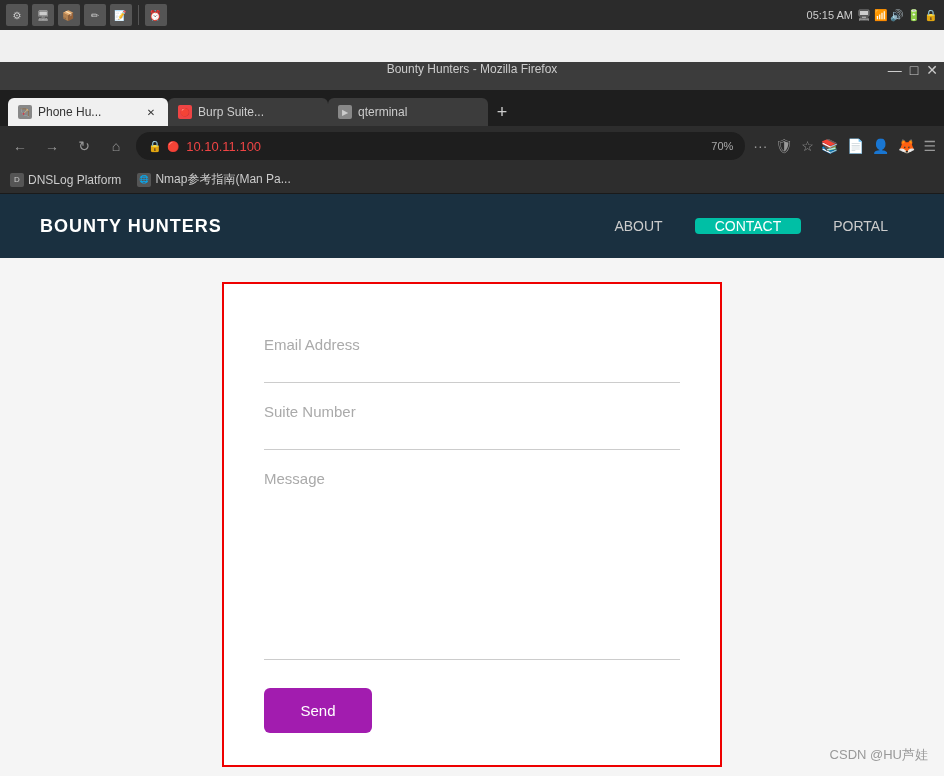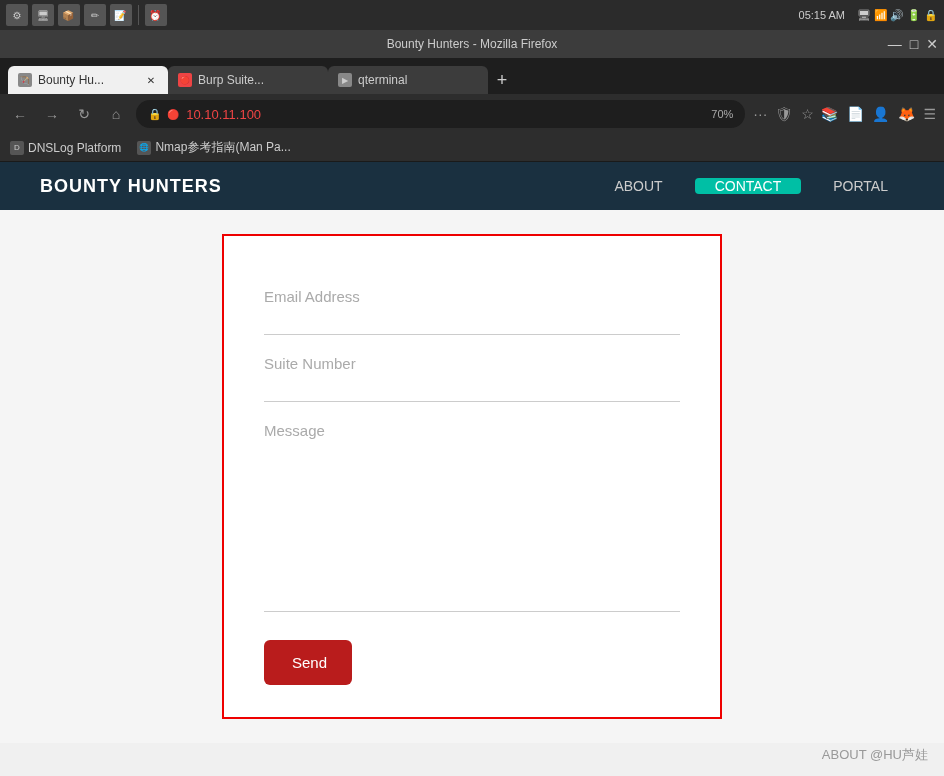--- a/index.html
+++ b/index.html
@@ -28,35 +28,36 @@
     .taskbar-divider {
       width: 1px;
       height: 20px;
       background: #555;
       margin: 0 2px;
     }
     .taskbar-right {
       margin-left: auto;
       display: flex;
       align-items: center;
-      gap: 12px;
+      gap: 4px;
       color: #ccc;
       font-size: 11px;
     }
 
     
     .titlebar {
       height: 28px;
       background: #3c3c3c;
       display: flex;
-      align-items: center;
+      align-items: flex-start;
       justify-content: center;
       color: #ccc;
       font-size: 12px;
       position: relative;
+      margin-top: 32px;
     }
     .titlebar-controls {
       position: absolute;
       right: 6px;
       display: flex;
       gap: 8px;
       font-size: 14px;
       color: #ccc;
     }
 
@@ -193,21 +194,21 @@
 
     
     .webpage {
       background: #ffffff;
       min-height: 540px;
     }
 
     
     .site-nav {
       background: #1a3040;
-      height: 48px;
+      height: 64px;
       display: flex;
       align-items: center;
       padding: 0 40px;
     }
     .site-logo {
       color: #ffffff;
       font-size: 18px;
       font-weight: bold;
       letter-spacing: 1px;
       margin-right: auto;
@@ -272,28 +273,28 @@
       background: transparent;
       width: 100%;
       font-family: Arial, sans-serif;
       resize: none;
     }
     textarea.form-input {
       min-height: 160px;
     }
     .send-btn {
       margin-top: 28px;
-      background: #b91c1c;
+      background: #a21caf;
       color: #fff;
       border: none;
       border-radius: 6px;
       padding: 14px 28px;
       font-size: 15px;
       cursor: pointer;
-      width: 88px;
+      width: 108px;
     }
 
     
     .watermark {
       position: fixed;
       bottom: 12px;
       right: 16px;
       color: #999;
       font-size: 13px;
     }
@@ -322,21 +323,21 @@
     <span>□</span>
     <span>✕</span>
   </div>
 </div>
 
 <div class="browser-chrome">
 
   <div class="tab-bar">
     <div class="tab active">
       <div class="tab-favicon">🏹</div>
-      <span>Bounty Hu...</span>
+      <span>Phone Hu...</span>
       <div class="tab-close">✕</div>
     </div>
     <div class="tab">
       <div class="tab-favicon" style="background:#e44;">🔴</div>
       <span>Burp Suite...</span>
     </div>
     <div class="tab">
       <div class="tab-favicon">▶</div>
       <span>qterminal</span>
     </div>
@@ -405,13 +406,13 @@
       <div class="form-field">
         <label class="form-label">Message</label>
         <textarea class="form-input" style=""></textarea>
       </div>
 
       <button class="send-btn">Send</button>
     </div>
   </div>
 </div>
 
-<div class="watermark">ABOUT @HU芦娃</div>
+<div class="watermark">CSDN @HU芦娃</div>
 
 </body></html>

